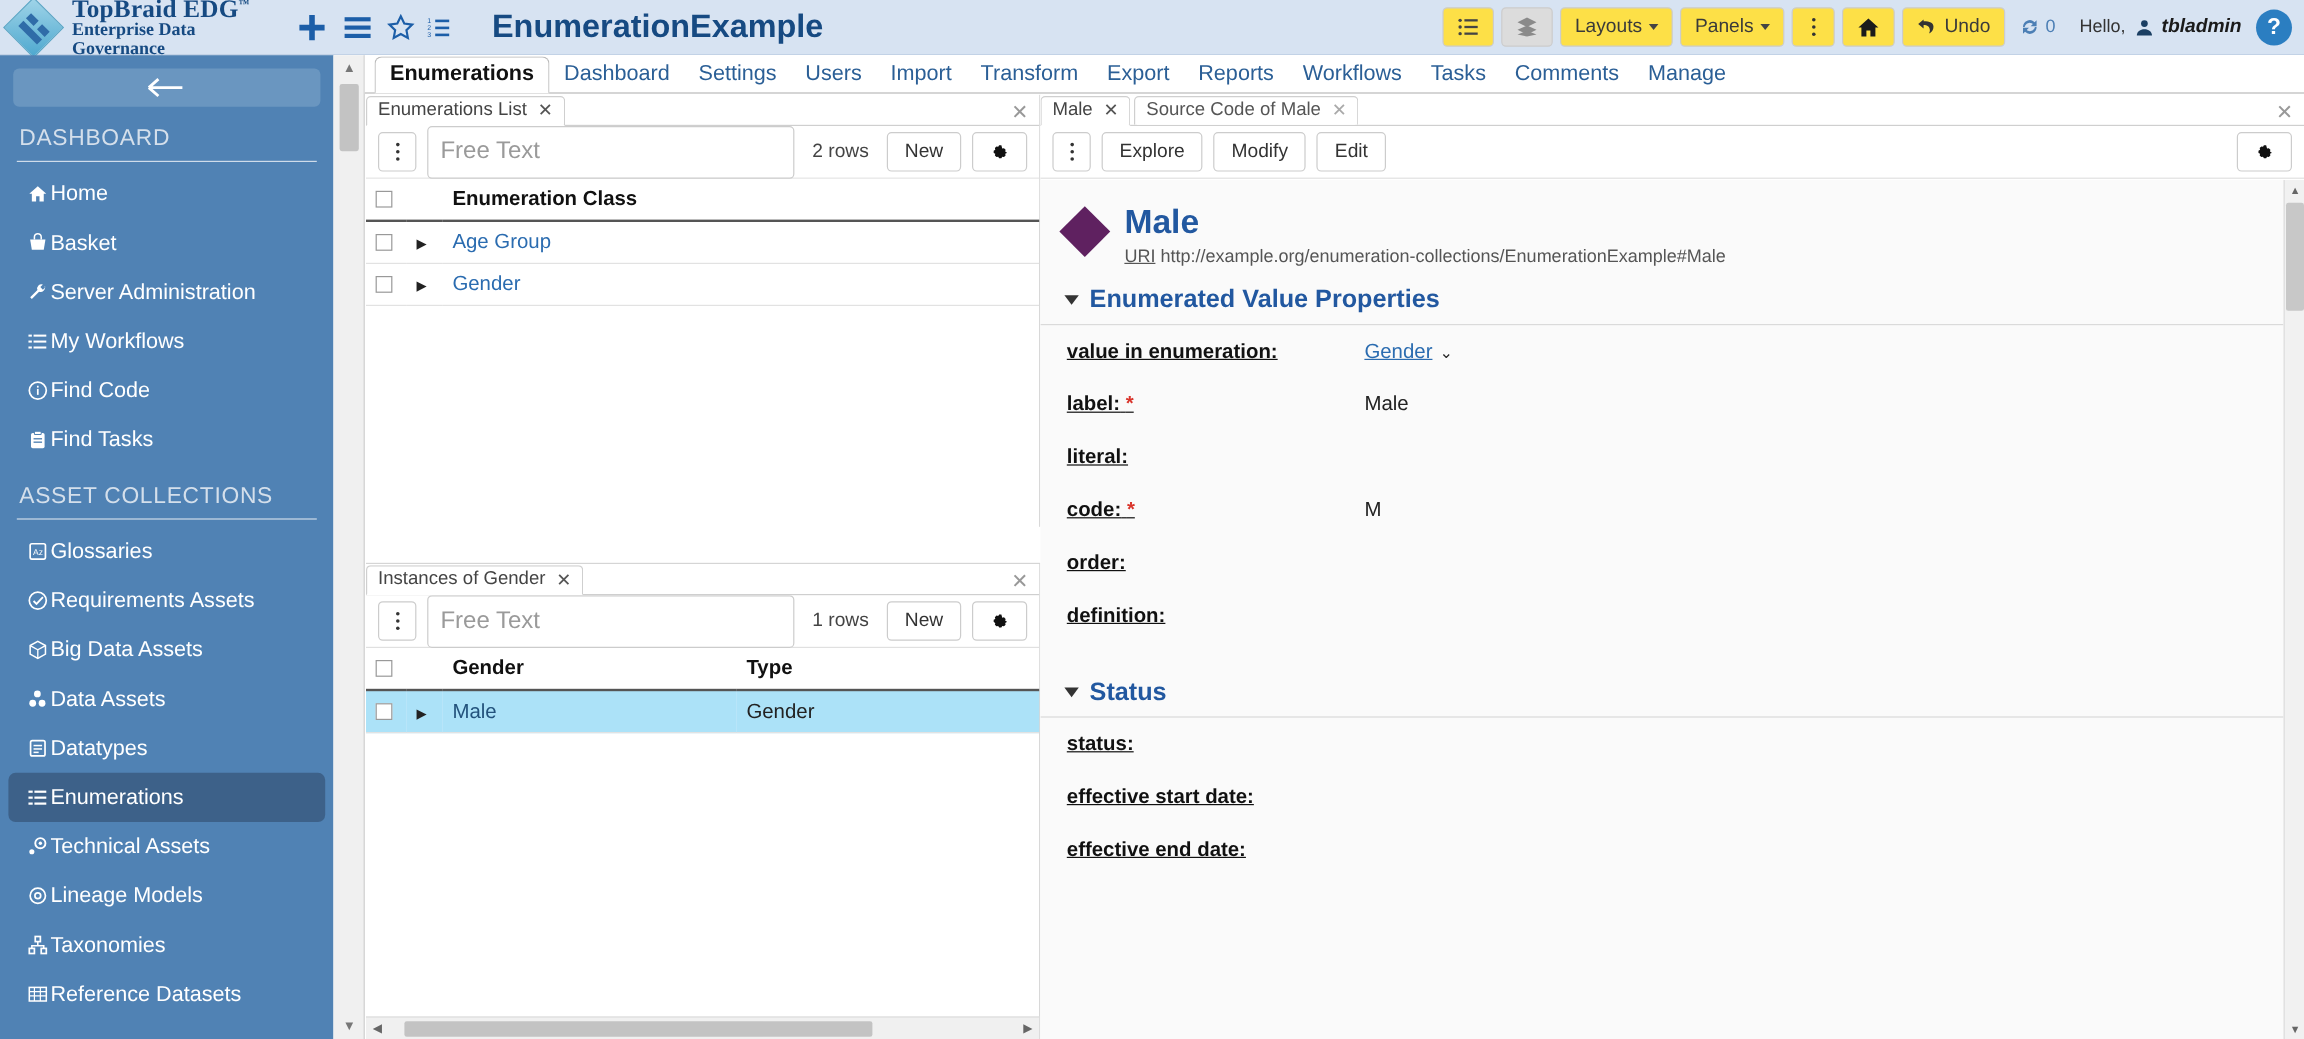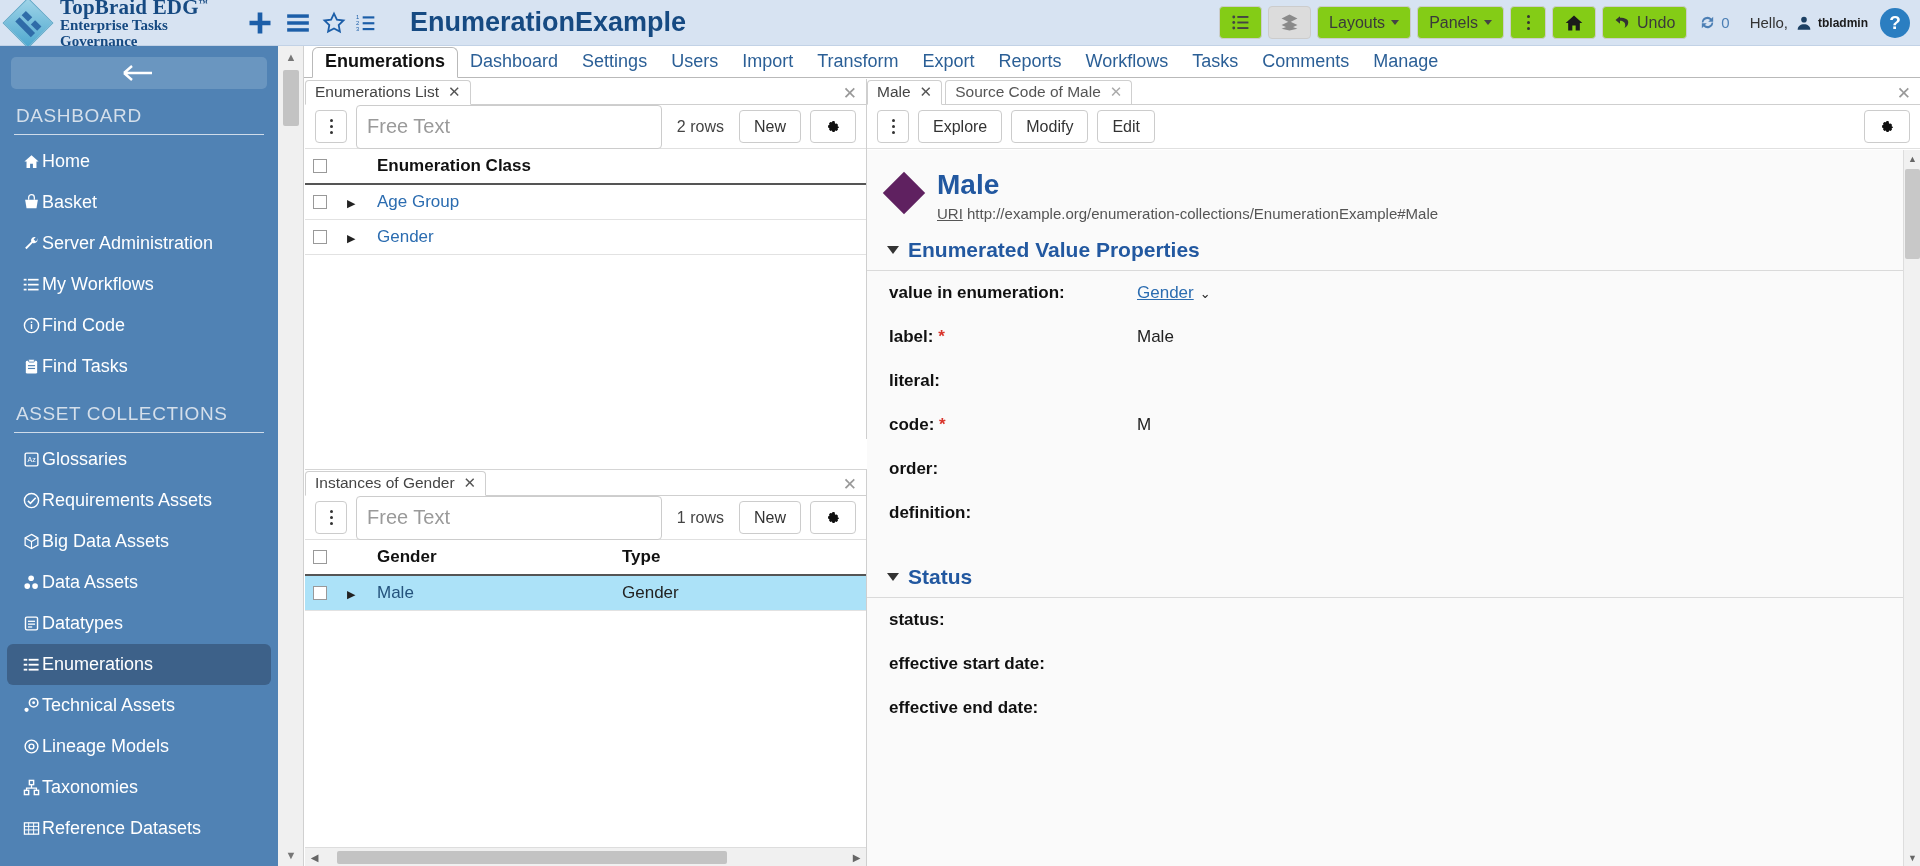--- a/index.html
+++ b/index.html
@@ -48,30 +48,30 @@
 
   .doc-title {
     font-size: 27px; font-weight: bold; color: #164a82;
     margin-left: 34px; white-space: nowrap;
   }
 
   .topbar-right {
     margin-left: auto; display: flex; align-items: center; gap: 6px; padding-right: 10px;
   }
   .tb-btn {
-    background: #84cc16; border: 1px solid #ccc; border-radius: 4px;
+    background: #fde047; border: 1px solid #ccc; border-radius: 4px;
     height: 33px; min-width: 36px; padding: 0 11px;
     display: flex; align-items: center; justify-content: center;
     font-size: 16px; color: #3a3a3a; cursor: pointer;
   }
   .tb-btn.active { background: #dcdcdc; }
   .tb-btn .caret { margin-left: 6px; border-top: 5px solid #444; border-left:4px solid transparent; border-right:4px solid transparent; }
   .tb-sync { display:flex; align-items:center; gap:5px; color:#4c7fb5; font-size:15px; padding: 0 6px;}
   .hello { font-size: 15px; color: #333; margin-left: 8px; margin-right:2px;}
-  .user { font-weight: bold; color: #1a1a1a; font-size:12px; }
+  .user { font-weight: bold; color: #1a1a1a; font-size:16px;font-style:italic; }
   .help-circle {
     width: 30px; height: 30px; border-radius: 50%;
     background: #2b7ec1; color: #fff; display:flex; align-items:center; justify-content:center;
     font-weight: bold; font-size: 19px; margin-left: 6px;
   }
 
   
   .sidebar {
     position: absolute; top: 46px; left: 0;
     width: 278px; height: 820px;
@@ -200,21 +200,21 @@
   .dt-uri { margin-top: 6px; font-size: 15px; color: #555; }
   .dt-uri u { color: #555; }
 
   .sect-head {
     display: flex; align-items: center; gap: 9px;
     padding: 10px 22px 8px 20px; font-size: 21px; font-weight: bold; color: #2258a0;
     border-bottom: 1px solid #dadada;
   }
   .tri-down { width:0;height:0;border-left:6px solid transparent;border-right:6px solid transparent;border-top:8px solid #333; }
   .prop-row { display: flex; padding: 12px 22px; font-size: 17px; }
-  .prop-label { width: 248px; font-weight: bold; color: #111; flex: none; }
+  .prop-label { width: 248px; font-weight: bold; color: #111; flex: none; text-decoration: underline; }
   .prop-label .req { color: #d9342b; font-weight: bold; }
   .prop-val { color: #222; }
   .prop-val a { color: #2b6cb0; }
   .vcaret { display:inline-block; margin-left:6px; font-size: 13px; color:#222; }
 
   .vscroll-right {
     position:absolute; right:0; top:0; width:17px; bottom:0; background:#f1f1f1; border-left:1px solid #ddd;
   }
   .vs-arrow{ width:17px;height:17px;display:flex;align-items:center;justify-content:center;font-size:9px;color:#666;}
   .vs-thumb{ position:absolute; top:19px; left:1px; width:15px; height: 90px; background:#c8c8c8; border-radius:2px;}
@@ -223,21 +223,21 @@
 </head>
 <body>
 
 <div id="app">
 
   <div class="topbar">
     <div class="brand">
       <div class="brand-diamond"></div>
       <div class="brand-text">
         <div class="brand-line1"><span>TopBraid EDG</span><sup>™</sup></div>
-        <div class="brand-line2">Enterprise Tasks Governance</div>
+        <div class="brand-line2">Enterprise Data Governance</div>
       </div>
     </div>
 
     <div class="hdr-icons">
       <span class="hdr-icon">
         <svg width="28" height="28" viewBox="0 0 24 24">
             <path d="M10 3h4v7h7v4h-7v7h-4v-7H3v-4h7z" fill="#1c5ea8"></path>
           </svg>
       </span>
       <span class="hdr-icon">

